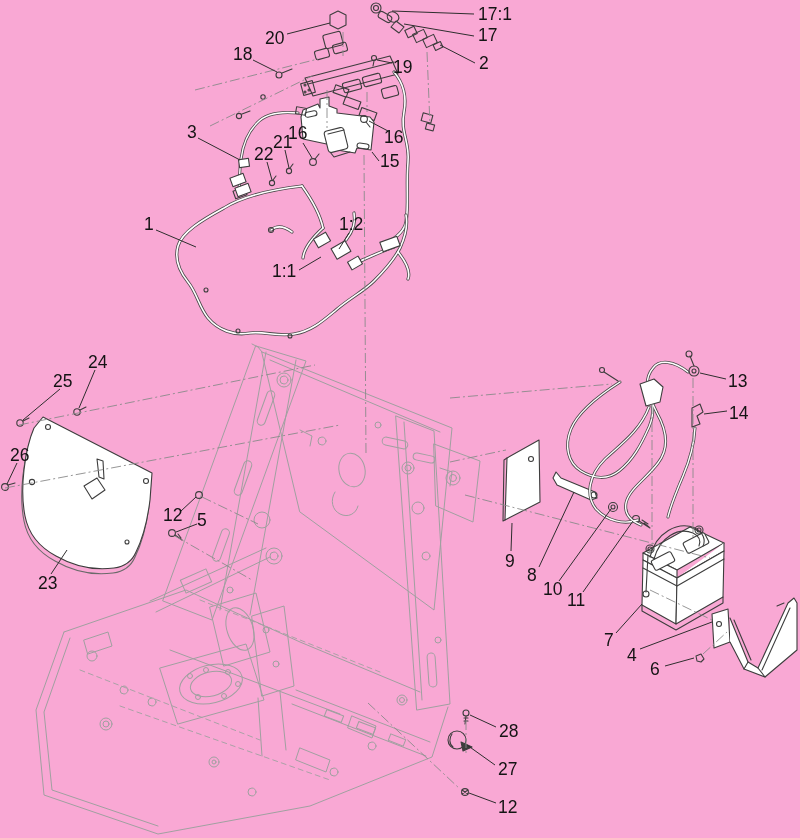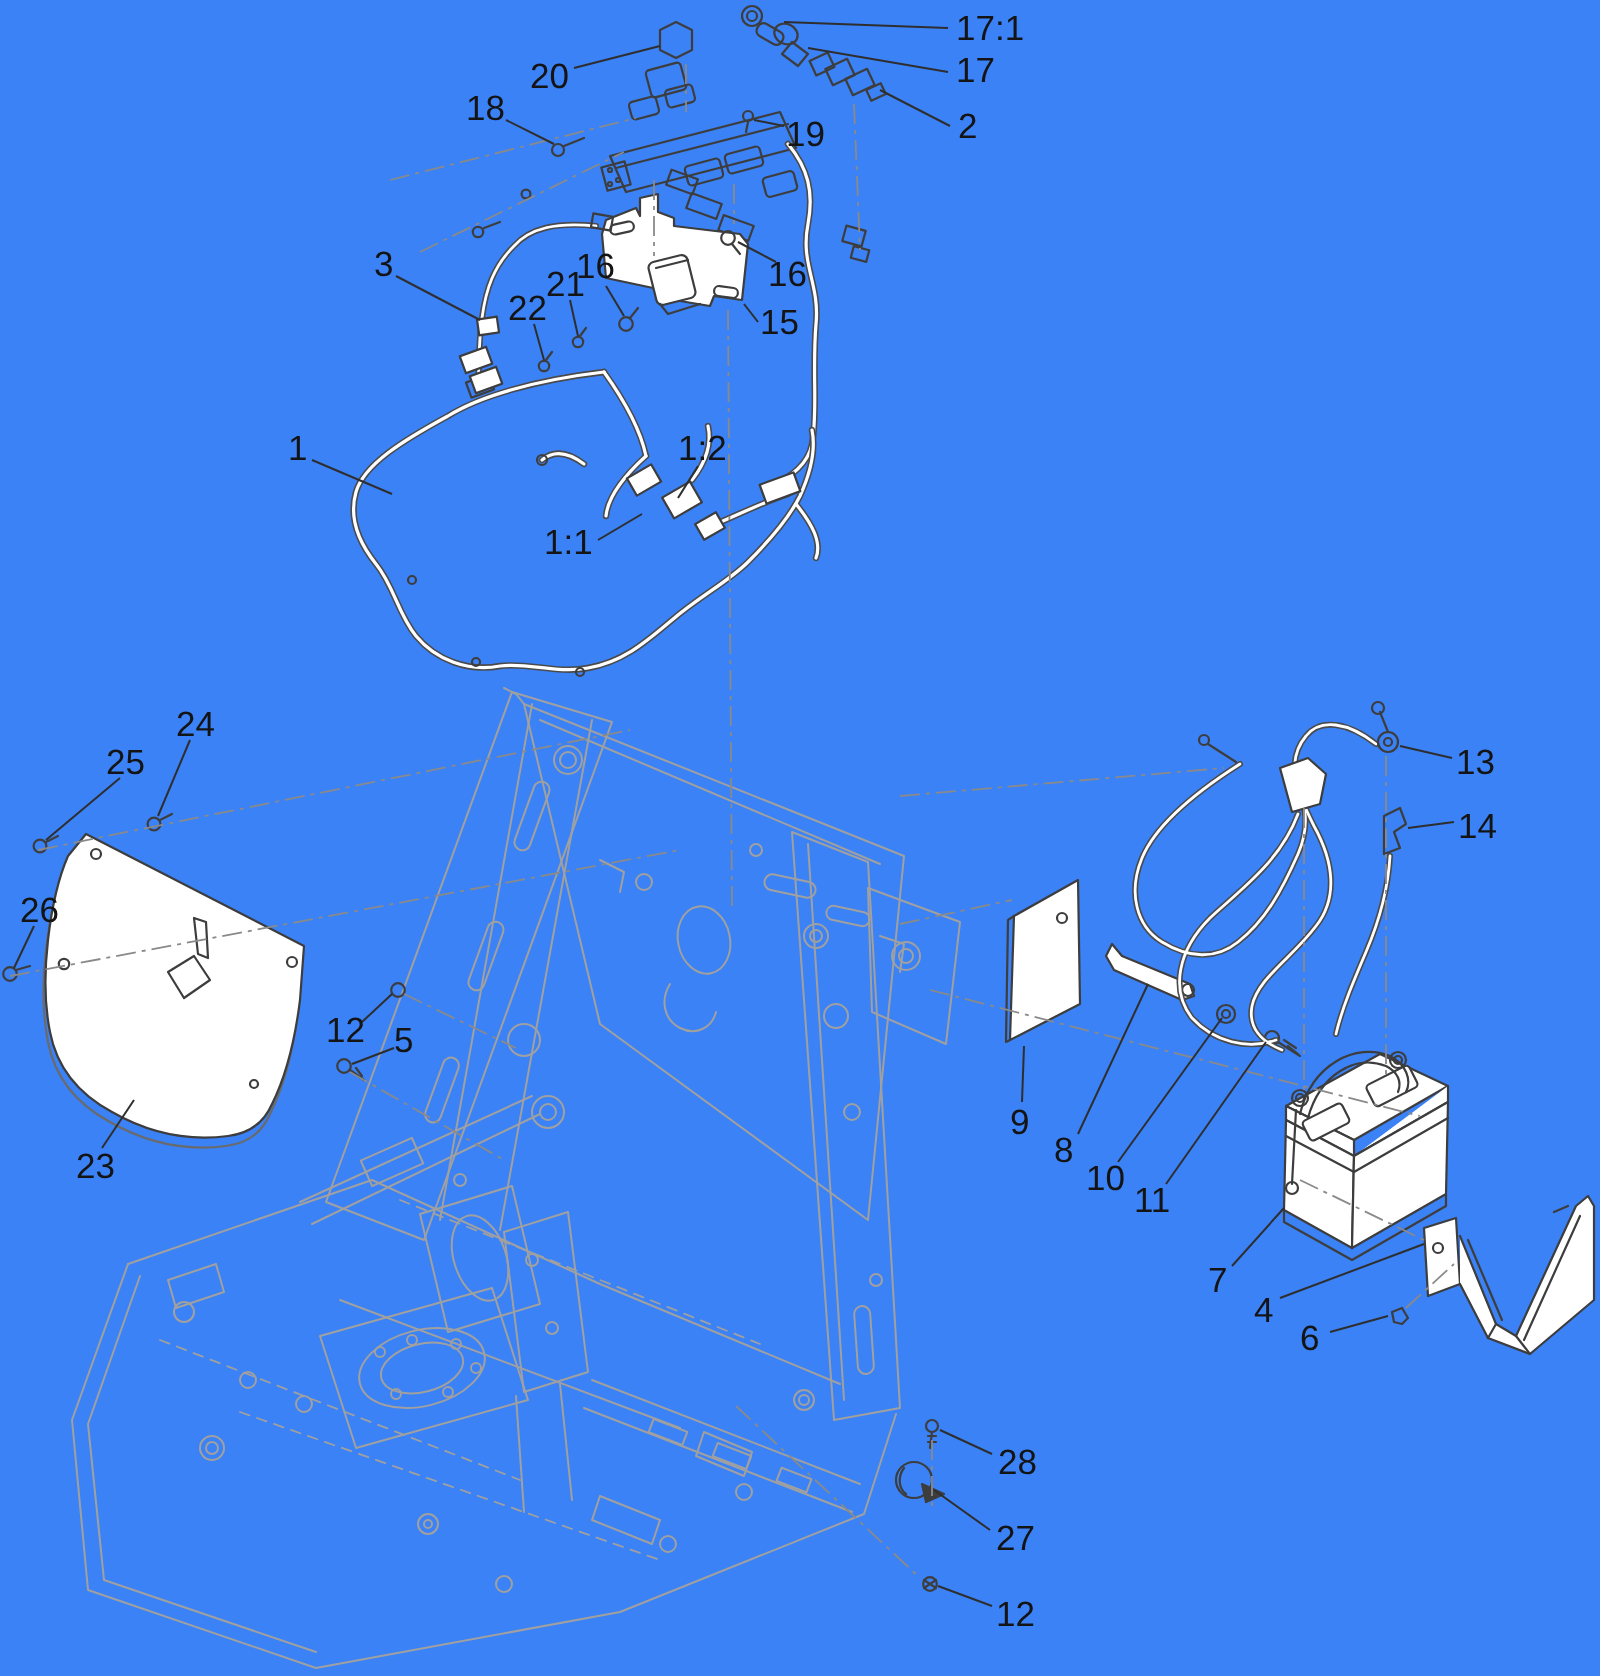--- a/index.html
+++ b/index.html
@@ -1,16 +1,16 @@
 <!DOCTYPE html>
 <html><head>
 <meta charset="utf-8">
 <style>
   html,body{margin:0;padding:0;background:#fff;}
-  .stage{position:relative;width:800px;height:838px;background:#3b82f6;overflow:hidden;
+  .stage{position:relative;width:800px;height:838px;background:#f9a8d4;overflow:hidden;
          font-family:"Liberation Sans",sans-serif;}
   svg{display:block}
   text.callout{font-family:"Liberation Sans",sans-serif;font-size:17.5px;fill:#141414;}
 </style>
 </head>
 <body>
 
 <div class="stage">
 <svg width="800" height="838" viewBox="0 0 800 838">
 

